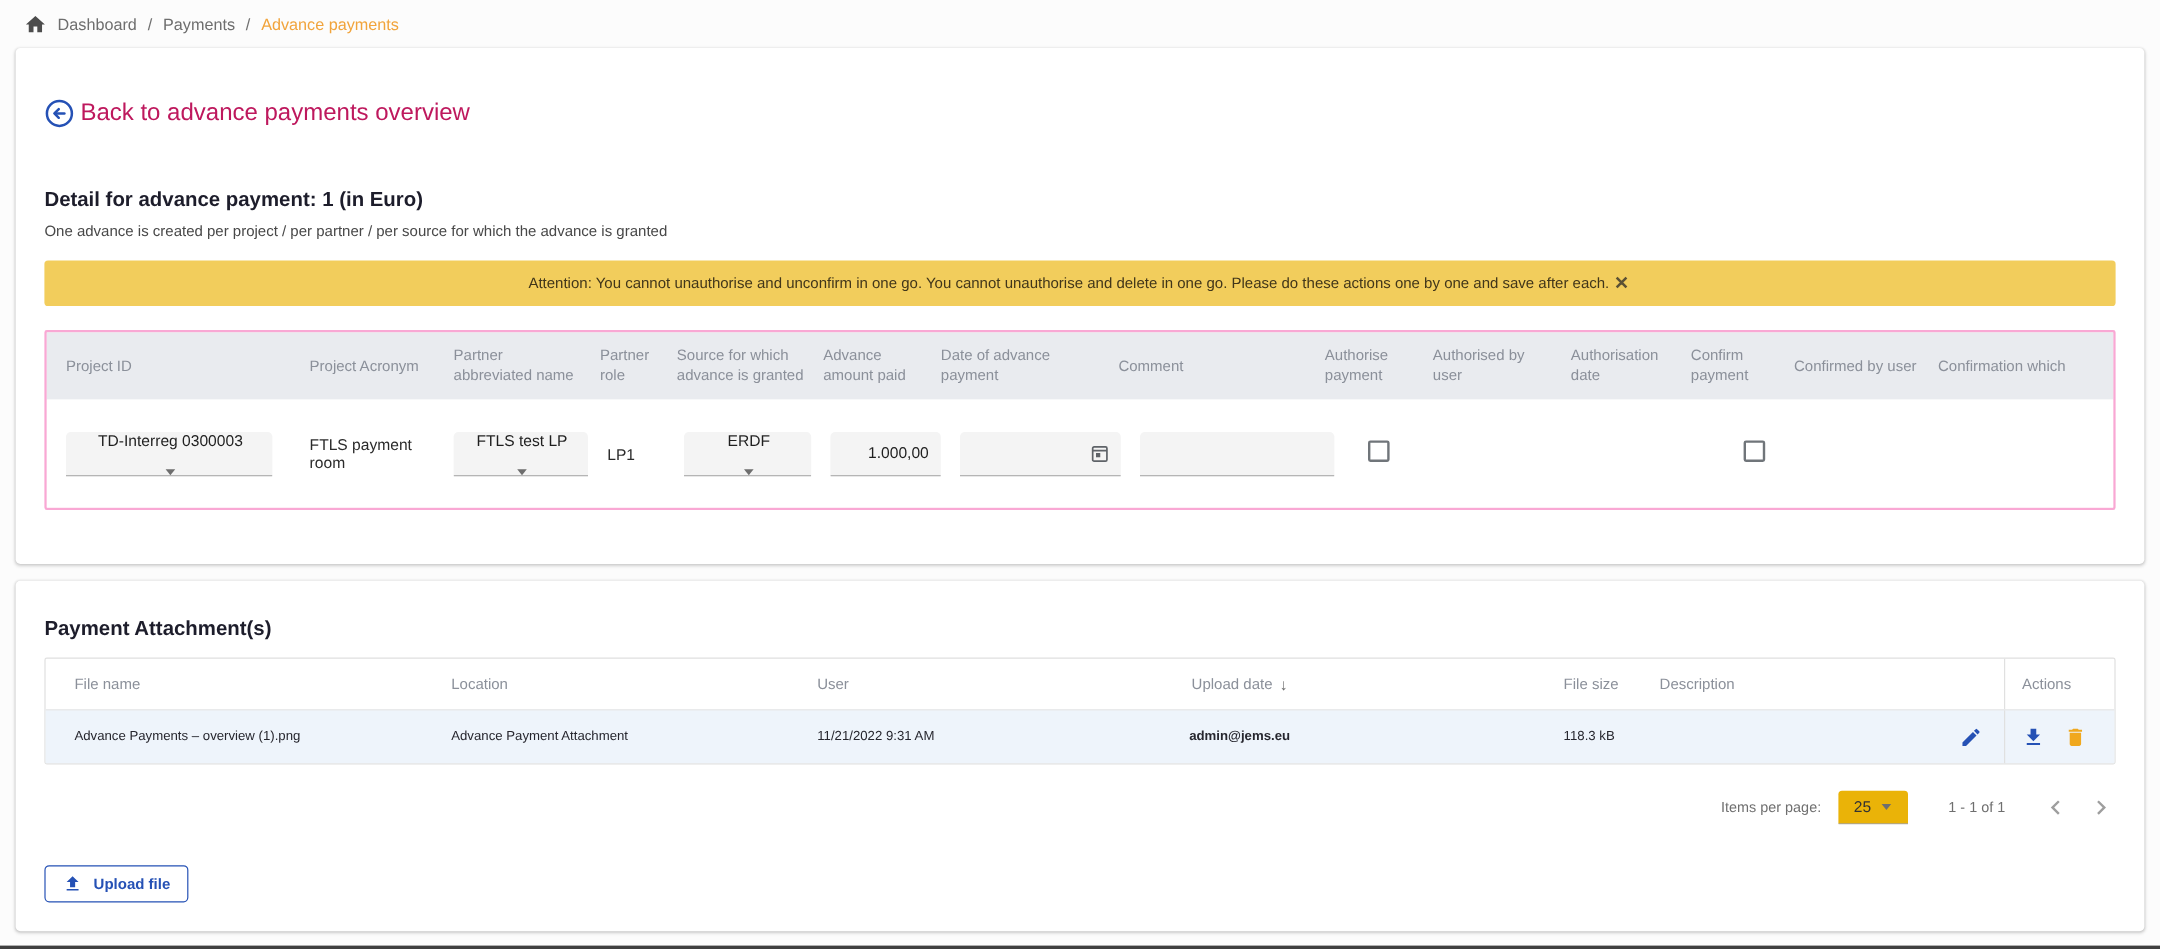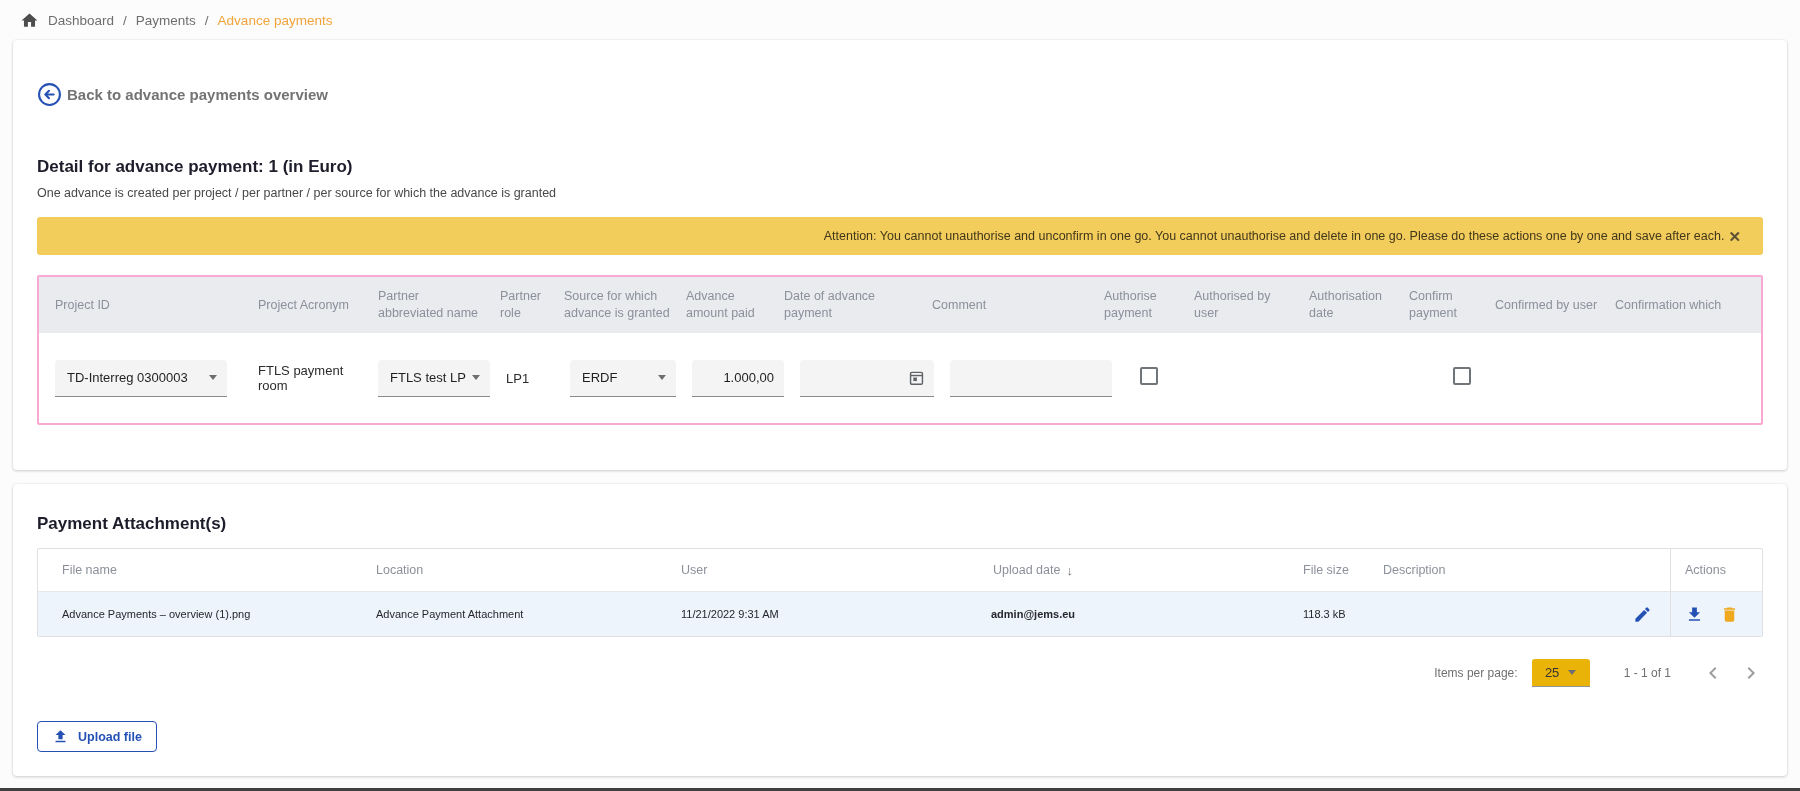--- a/index.html
+++ b/index.html
@@ -16,45 +16,45 @@
   .breadcrumb .crumb.active { color:#f1a43c; cursor:default; }
   .breadcrumb .sep { color:#6e6e6e; }
   
   .card { background:#fff; margin:0 13px; border-radius:4px; padding:0 24px;
           box-shadow:0 1px 3px rgba(0,0,0,0.18), 0 0 2px rgba(0,0,0,0.08); }
   .card1 { height:430px; margin-bottom:14px; }
   .card2 { height:292px; padding-top:30px; }
   
   .back-link { display:flex; align-items:center; gap:5px; padding-top:42px; width:max-content; cursor:pointer; }
   .back-link svg { width:25px; height:25px; display:block; }
-  .back-link .lbl { font-size:15px; font-weight:700; color:#737373; }
+  .back-link .lbl { font-size:20px; font-weight:400; color:#be185d; }
   
   .section-title { font-size:17px; font-weight:700; color:#1d1d2b; }
   .card1 .section-title { margin-top:50px; }
   .subtitle { font-size:12.5px; color:#484848; margin-top:9px; }
   
   .warning { margin-top:17px; height:38px; background:#f2cd5c; border-radius:3px;
-             display:flex; align-items:center; justify-content:flex-end; padding:0 18px 0 20px; }
+             display:flex; align-items:center; justify-content:center; padding:0 18px 0 20px; }
   .warning .txt { font-size:12.5px; color:#41361a; }
   .warning .close { font-size:15px; font-weight:700; color:#5c5134; cursor:pointer; line-height:1; padding:4px; }
   
   .ptable { margin-top:20px; border:2px solid #f9a8d4; border-radius:2px; }
   .prow { display:flex; align-items:center; }
   .phead { background:#e9ebef; min-height:56px; }
   .phead .pcell { color:#8b909a; font-size:12.5px; line-height:1.35; }
   .pbody { height:90px; background:#fff; }
   .pcell { padding:8px; flex:0 0 auto; }
   .c1{flex-basis:211px; padding-left:16px;} .c2{flex-basis:120px;} .c3{flex-basis:122px;}
   .c4{flex-basis:64px;} .c5{flex-basis:122px;} .c6{flex-basis:98px;} .c7{flex-basis:148px;}
   .c8{flex-basis:172px;} .c9{flex-basis:90px;} .c10{flex-basis:115px;} .c11{flex-basis:100px;}
   .c12{flex-basis:86px;} .c13{flex-basis:120px;} .c14{flex:1;}
   .ptext { font-size:13px; color:#2b2b2b; }
   .field { background:#f4f4f4; border-bottom:1px solid #8a8a8a; border-radius:4px 4px 0 0;
            height:37px; display:flex; align-items:center; font-size:13px; color:#1f1f1f; cursor:pointer; }
-  .dd { justify-content:space-between; padding:0 10px 0 12px; }
+  .dd { justify-content:space-between; padding:0 10px 0 12px;flex-direction:column; }
   .dd-w170{width:172px;} .dd-w110{width:112px;} .dd-w105{width:106px;}
   .caret { width:0; height:0; border-left:4.5px solid transparent; border-right:4.5px solid transparent;
            border-top:5px solid #6e6e6e; }
   .inp-amount { width:92px; justify-content:flex-end; padding-right:10px; cursor:text; }
   .inp-date { width:134px; justify-content:flex-end; padding-right:8px; }
   .inp-date svg { width:19px; height:19px; display:block; }
   .inp-comment { width:162px; cursor:text; }
   .checkbox { width:18px; height:18px; border:2px solid #70757a; border-radius:2px; display:inline-block; cursor:pointer; background:#fff; }
   .cb9 { margin-left:12px; } .cb12 { margin-left:20px; }
   

